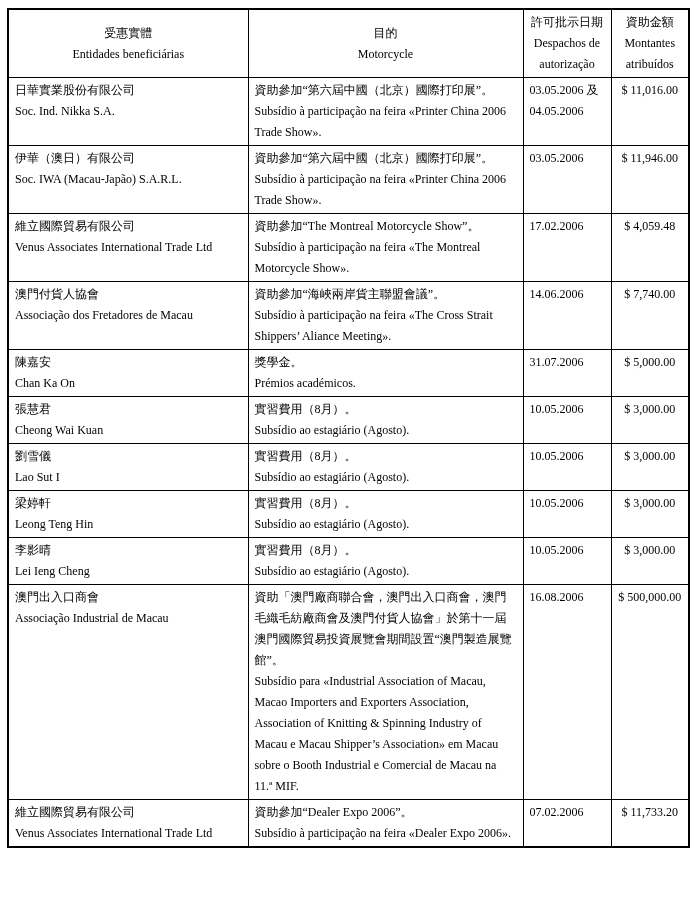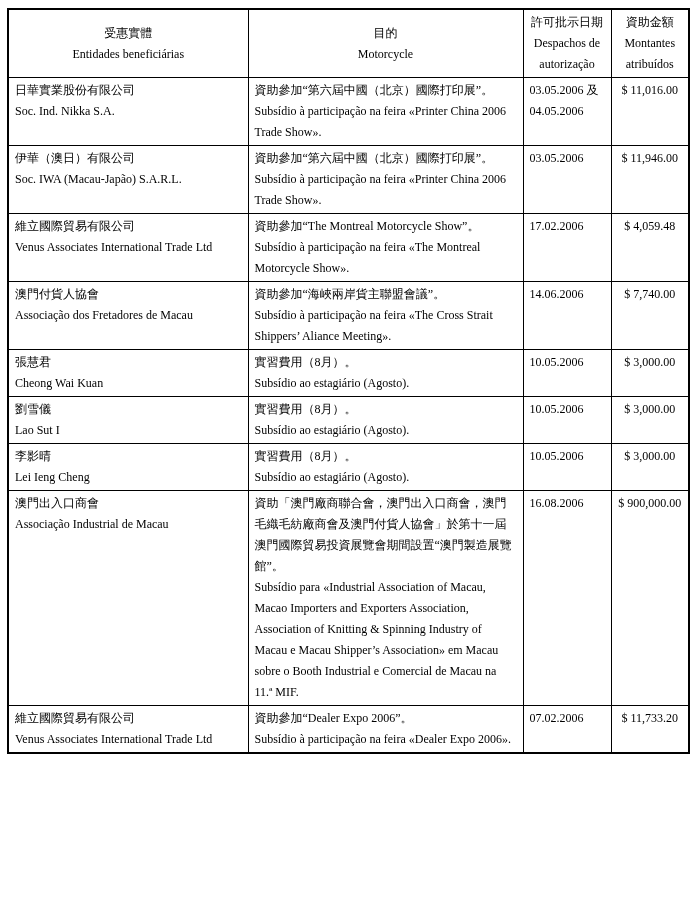--- a/index.html
+++ b/index.html
@@ -136,20 +136,32 @@
     </td>
     <td class="c-purpose">
       <div>資助參加“海峽兩岸貨主聯盟會議”。</div>
       <div>Subsídio à participação na feira «The Cross Strait Shippers’ Aliance Meeting».</div>
     </td>
     <td class="c-date">14.06.2006</td>
     <td class="c-amount">$ 7,740.00</td>
   </tr>
 
 
+  <tr>
+    <td class="c-entity">
+      <div>陳嘉安</div>
+      <div>Chan Ka On</div>
+    </td>
+    <td class="c-purpose">
+      <div>獎學金。</div>
+      <div>Prémios académicos.</div>
+    </td>
+    <td class="c-date">31.07.2006</td>
+    <td class="c-amount">$ 5,000.00</td>
+  </tr>
 
   <tr>
     <td class="c-entity">
       <div>張慧君</div>
       <div>Cheong Wai Kuan</div>
     </td>
     <td class="c-purpose">
       <div>實習費用（8月）。</div>
       <div>Subsídio ao estagiário (Agosto).</div>
     </td>
@@ -163,20 +175,32 @@
       <div>Lao Sut I</div>
     </td>
     <td class="c-purpose">
       <div>實習費用（8月）。</div>
       <div>Subsídio ao estagiário (Agosto).</div>
     </td>
     <td class="c-date">10.05.2006</td>
     <td class="c-amount">$ 3,000.00</td>
   </tr>
 
+  <tr>
+    <td class="c-entity">
+      <div>梁婷軒</div>
+      <div>Leong Teng Hin</div>
+    </td>
+    <td class="c-purpose">
+      <div>實習費用（8月）。</div>
+      <div>Subsídio ao estagiário (Agosto).</div>
+    </td>
+    <td class="c-date">10.05.2006</td>
+    <td class="c-amount">$ 3,000.00</td>
+  </tr>
 
   <tr>
     <td class="c-entity">
       <div>李影晴</div>
       <div>Lei Ieng Cheng</div>
     </td>
     <td class="c-purpose">
       <div>實習費用（8月）。</div>
       <div>Subsídio ao estagiário (Agosto).</div>
     </td>
@@ -187,21 +211,21 @@
   <tr>
     <td class="c-entity">
       <div>澳門出入口商會</div>
       <div>Associação Industrial de Macau</div>
     </td>
     <td class="c-purpose">
       <div>資助「澳門廠商聯合會，澳門出入口商會，澳門毛織毛紡廠商會及澳門付貨人協會」於第十一屆澳門國際貿易投資展覽會期間設置“澳門製造展覽館”。</div>
       <div>Subsídio para «Industrial Association of Macau, Macao Importers and Exporters Association, Association of Knitting &amp; Spinning Industry of Macau e Macau Shipper’s Association» em Macau sobre o Booth Industrial e Comercial de Macau na 11.ª MIF.</div>
     </td>
     <td class="c-date">16.08.2006</td>
-    <td class="c-amount">$ 900,000.00</td>
+    <td class="c-amount">$ 500,000.00</td>
   </tr>
 
   <tr>
     <td class="c-entity">
       <div>維立國際貿易有限公司</div>
       <div>Venus Associates International Trade Ltd</div>
     </td>
     <td class="c-purpose">
       <div>資助參加“Dealer Expo 2006”。</div>
       <div>Subsídio à participação na feira «Dealer Expo 2006».</div>

